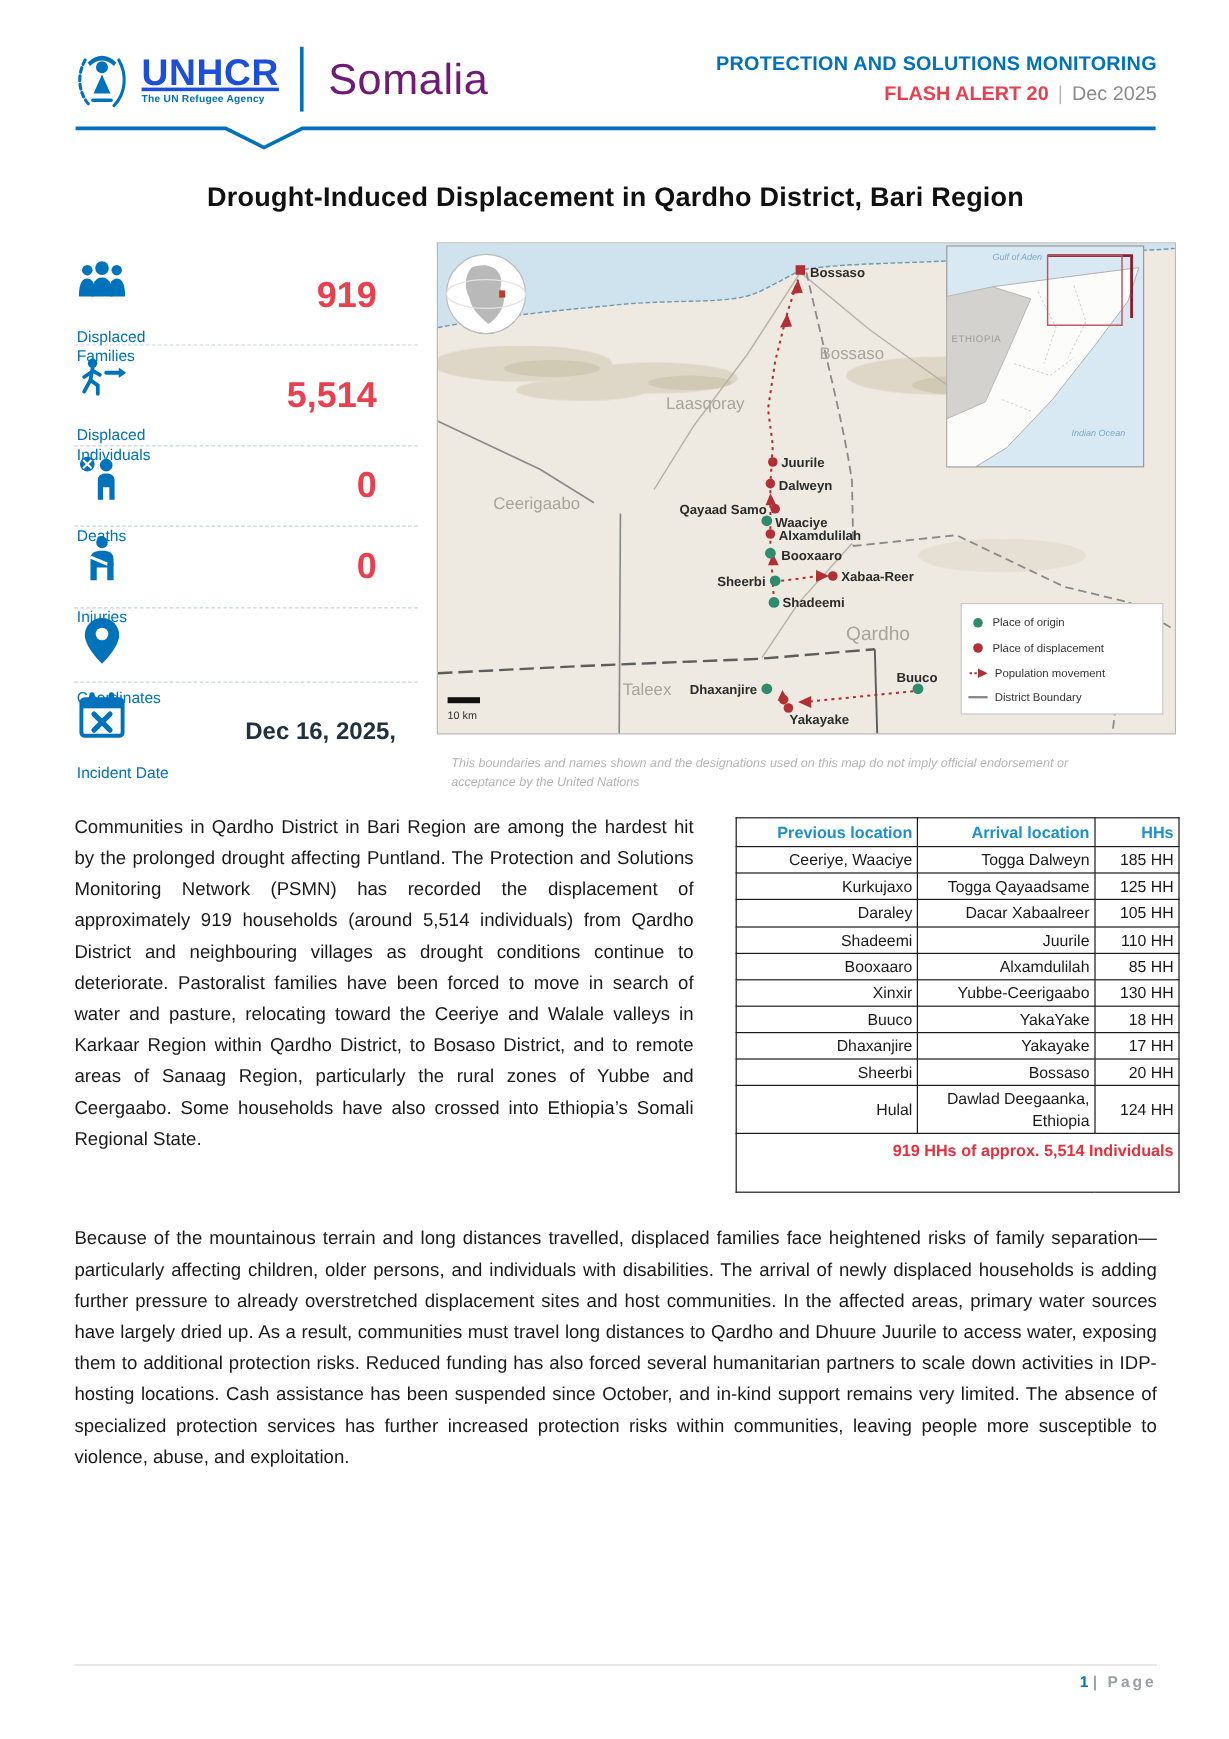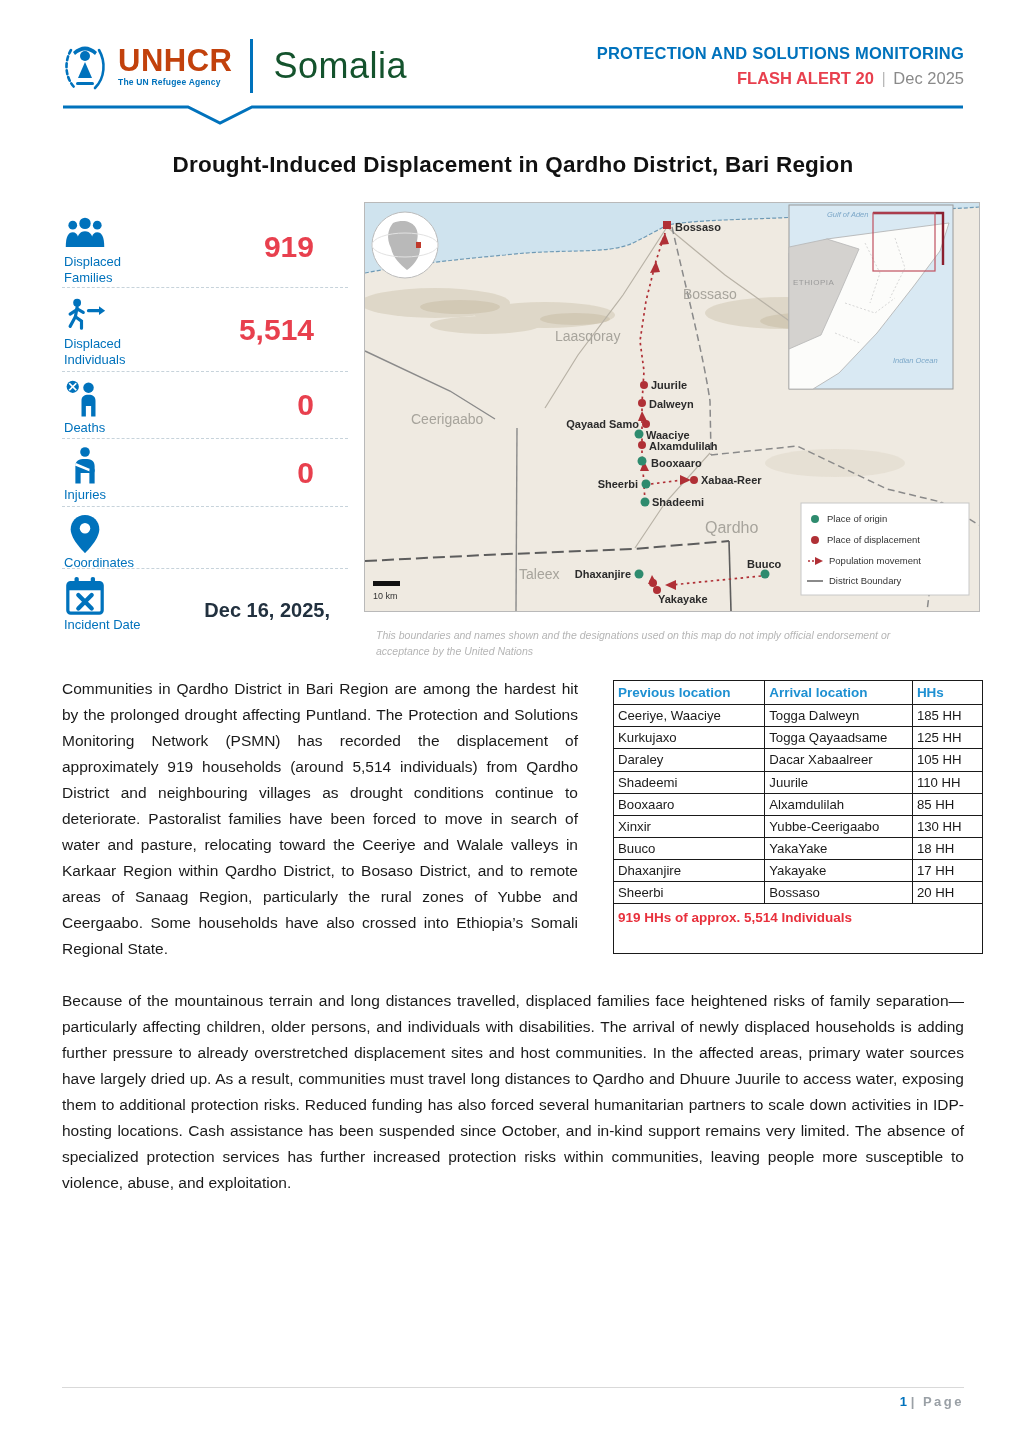--- a/index.html
+++ b/index.html
@@ -4,44 +4,44 @@
 <style>
   * { margin:0; padding:0; box-sizing:border-box; }
   html,body { background:#ffffff; }
   body { font-family:"Liberation Sans", sans-serif; color:#1a1a1a; }
   .page { position:relative; width:1024px; height:1449px; background:#fff; padding:38px 60px 0 62px; overflow:hidden; display:flex; flex-direction:column; }
 
   
   .hdr { display:flex; justify-content:space-between; align-items:flex-start; }
   .hdr-left { display:flex; align-items:center; gap:10px; }
   .logo-block { display:flex; flex-direction:column; line-height:1; }
-  .logo-acronym { font-size:31px; font-weight:bold; color:#c2410c; letter-spacing:.5px; }
+  .logo-acronym { font-size:31px; font-weight:bold; color:#1d4ed8; letter-spacing:.5px;text-decoration:underline; }
   .logo-tagline { font-size:8.5px; color:#0072BC; font-weight:bold; margin-top:2px; letter-spacing:.2px; }
   .logo-divider { width:3px; height:54px; background:#0072BC; margin:0 10px 0 8px; }
-  .country { font-size:36px; color:#14532d; font-weight:400; letter-spacing:.5px; }
+  .country { font-size:36px; color:#701a75; font-weight:400; letter-spacing:.5px; }
   .hdr-right { text-align:right; padding-top:6px; }
   .program { font-size:16.5px; font-weight:bold; color:#0072BC; letter-spacing:.2px; }
   .alert-line { font-size:16.5px; margin-top:6px; }
   .alert { color:#E8404E; font-weight:bold; }
   .alert-div { color:#b9b9b9; font-weight:400; padding:0 3px; }
   .alert-date { color:#8a8a8a; }
 
   .rule-wrap { margin-top:10px; height:22px; }
 
   
   .doc-title { text-align:center; font-size:22.5px; font-weight:800; color:#111; margin-top:26px; letter-spacing:.2px; }
 
   
   .main-row { display:flex; margin-top:24px; }
   .stats-col { width:286px; flex:0 0 286px; padding-top:4px; }
   .stat { display:flex; align-items:flex-start; border-bottom:1px dashed #c7d3db; padding:6px 0 6px 2px; position:relative; }
   .stat:last-child { border-bottom:none; }
   .stat-iconlabel { width:118px; }
   .stat-icon { width:42px; height:42px; display:block; }
-  .stat-label { font-size:13px; color:#0072BC; line-height:1.25; margin-top:0; max-width:92px; }
+  .stat-label { font-size:13px; color:#0072BC; line-height:1.25; margin-top:19px; max-width:92px; }
   .stat-value { flex:1; text-align:right; padding-right:34px; font-size:30px; font-weight:bold; color:#E8404E; align-self:center; }
   .stat-value.date { font-size:20px; color:#22313f; padding-right:18px; }
   .st-fam   { height:82px; }
   .st-ind   { height:84px; }
   .st-dth   { height:67px; }
   .st-inj   { height:68px; }
   .st-crd   { height:62px; }
   .st-dat   { height:82px; }
 
   .map-wrap { flex:1; padding-left:16px; }
@@ -59,21 +59,21 @@
 
   
   .section-heading { font-size:29px; font-weight:bold; color:#1283C6; margin-top:24px; }
   .cols { display:flex; margin-top:16px; gap:35px; }
   .body-text { font-size:15.5px; line-height:26px; text-align:justify; color:#1a1a1a; }
   .para1 { width:516px; flex:0 0 516px; }
 
   
   .tbl-wrap { flex:1; padding-top:4px; }
   table.disp { border-collapse:collapse; width:370px; }
-  table.disp th, table.disp td { border:1.6px solid #1a1a1a; text-align:left; padding:2px 4px; font-size:13.2px; line-height:1.3; }
+  table.disp th, table.disp td { border:1.6px solid #1a1a1a; text-align:right; padding:2px 4px; font-size:13.2px; line-height:1.3; }
   table.disp th { color:#1E90D2; font-weight:bold; font-size:13.5px; padding:3px 4px; }
   table.disp .c-prev { width:41%; }
   table.disp .c-arr  { width:40%; }
   table.disp .c-hh   { width:19%; }
   table.disp tfoot td { color:#E8303C; font-weight:bold; font-size:13.5px; padding:5px 4px 26px 4px; }
 
   
   .para2 { width:902px; margin-top:26px; }
 
   
@@ -420,20 +420,25 @@
           <tr>
             <td>Dhaxanjire</td>
             <td>Yakayake</td>
             <td>17 HH</td>
           </tr>
           <tr>
             <td>Sheerbi</td>
             <td>Bossaso</td>
             <td>20 HH</td>
           </tr>
+          <tr>
+            <td>Hulal</td>
+            <td>Dawlad Deegaanka, Ethiopia</td>
+            <td>124 HH</td>
+          </tr>
         </tbody>
         <tfoot>
           <tr>
             <td colspan="3">919 HHs of approx. 5,514 Individuals</td>
           </tr>
         </tfoot>
       </table>
     </div>
   </div>
 

